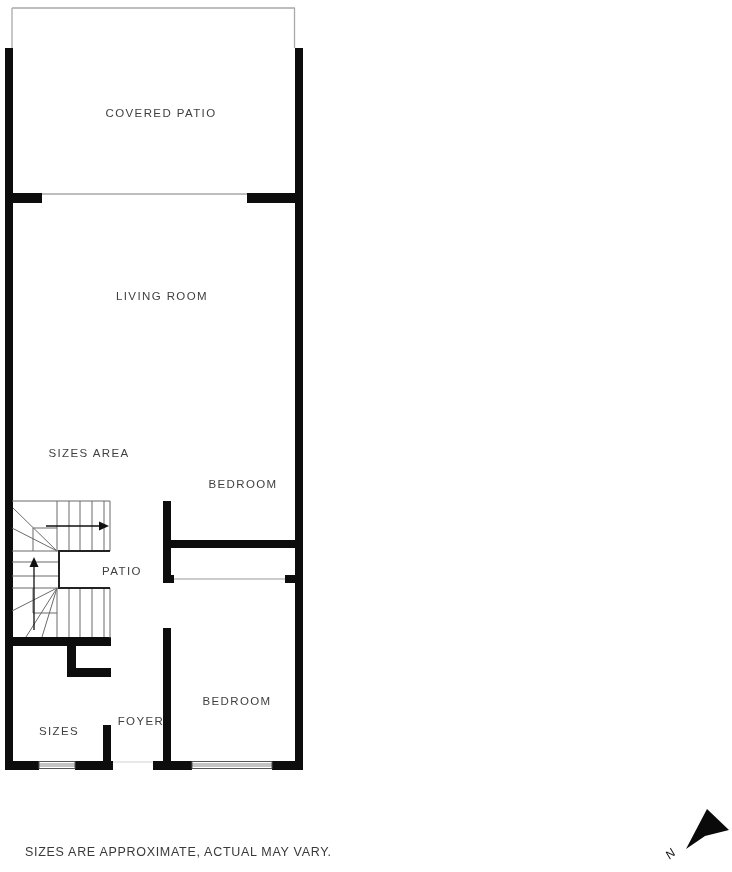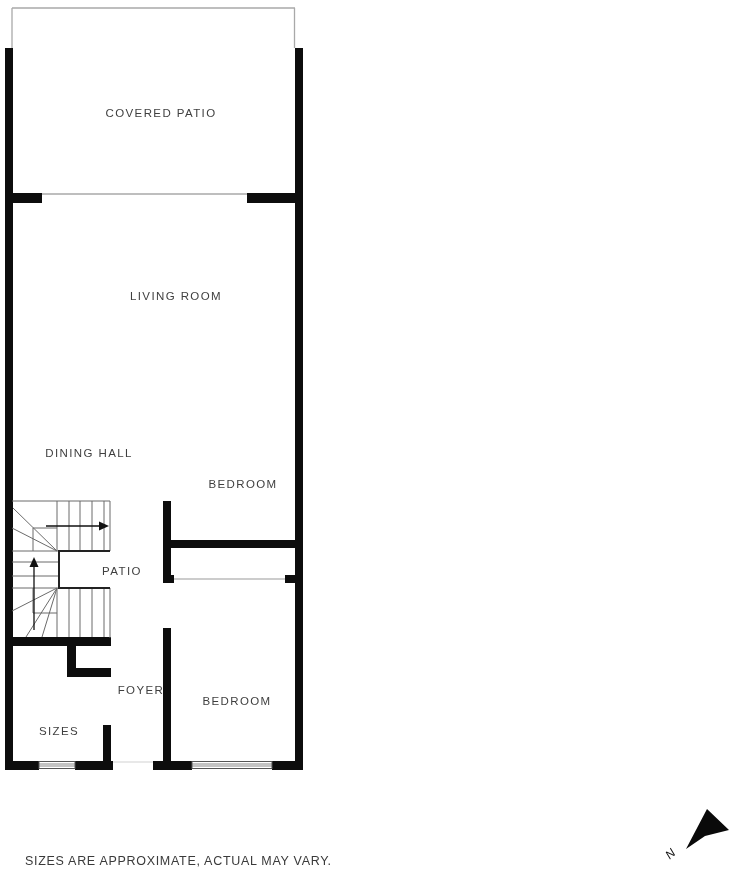--- a/index.html
+++ b/index.html
@@ -14,21 +14,20 @@
     color:#3f3f3f;
     white-space:nowrap;
   }
   .disclaimer{
     position:absolute;
     left:25px;top:845px;
     font-size:12.5px;
     letter-spacing:0.7px;
     color:#3a3a3a;
     white-space:nowrap;
-    margin-top:9px;
   }
   .north-label{
     position:absolute;
     left:666px;top:847px;
     font-size:12px;
     font-style:italic;
     color:#111;
     transform:rotate(-42deg);
   }
 </style>
@@ -133,25 +132,25 @@
         <polygon points="109,526 99,521.5 99,530.5" fill="#111111"></polygon>
       </g>
     </g>
 
     <g transform="translate(665,805)">
       <polygon points="42,4 64,25 40,31 21,44" fill="#0a0a0a"></polygon>
     </g>
   </svg>
 
   <div class="room-label" style="left:161px;top:113px">COVERED PATIO</div>
-  <div class="room-label" style="left:176px;top:296px">LIVING ROOM</div>
-  <div class="room-label" style="left:89px;top:453px">DINING HALL</div>
+  <div class="room-label" style="left:162px;top:296px">LIVING ROOM</div>
+  <div class="room-label" style="left:89px;top:453px">SIZES AREA</div>
   <div class="room-label" style="left:243px;top:484px">BEDROOM</div>
   <div class="room-label" style="left:122px;top:571px">PATIO</div>
   <div class="room-label" style="left:237px;top:701px">BEDROOM</div>
-  <div class="room-label" style="left:141px;top:690px">FOYER</div>
+  <div class="room-label" style="left:141px;top:721px">FOYER</div>
   <div class="room-label" style="left:59px;top:731px">SIZES</div>
 
   <div class="north-label">N</div>
 
   <div class="disclaimer">SIZES ARE APPROXIMATE, ACTUAL MAY VARY.</div>
 
 </div>
 
 </body></html>

